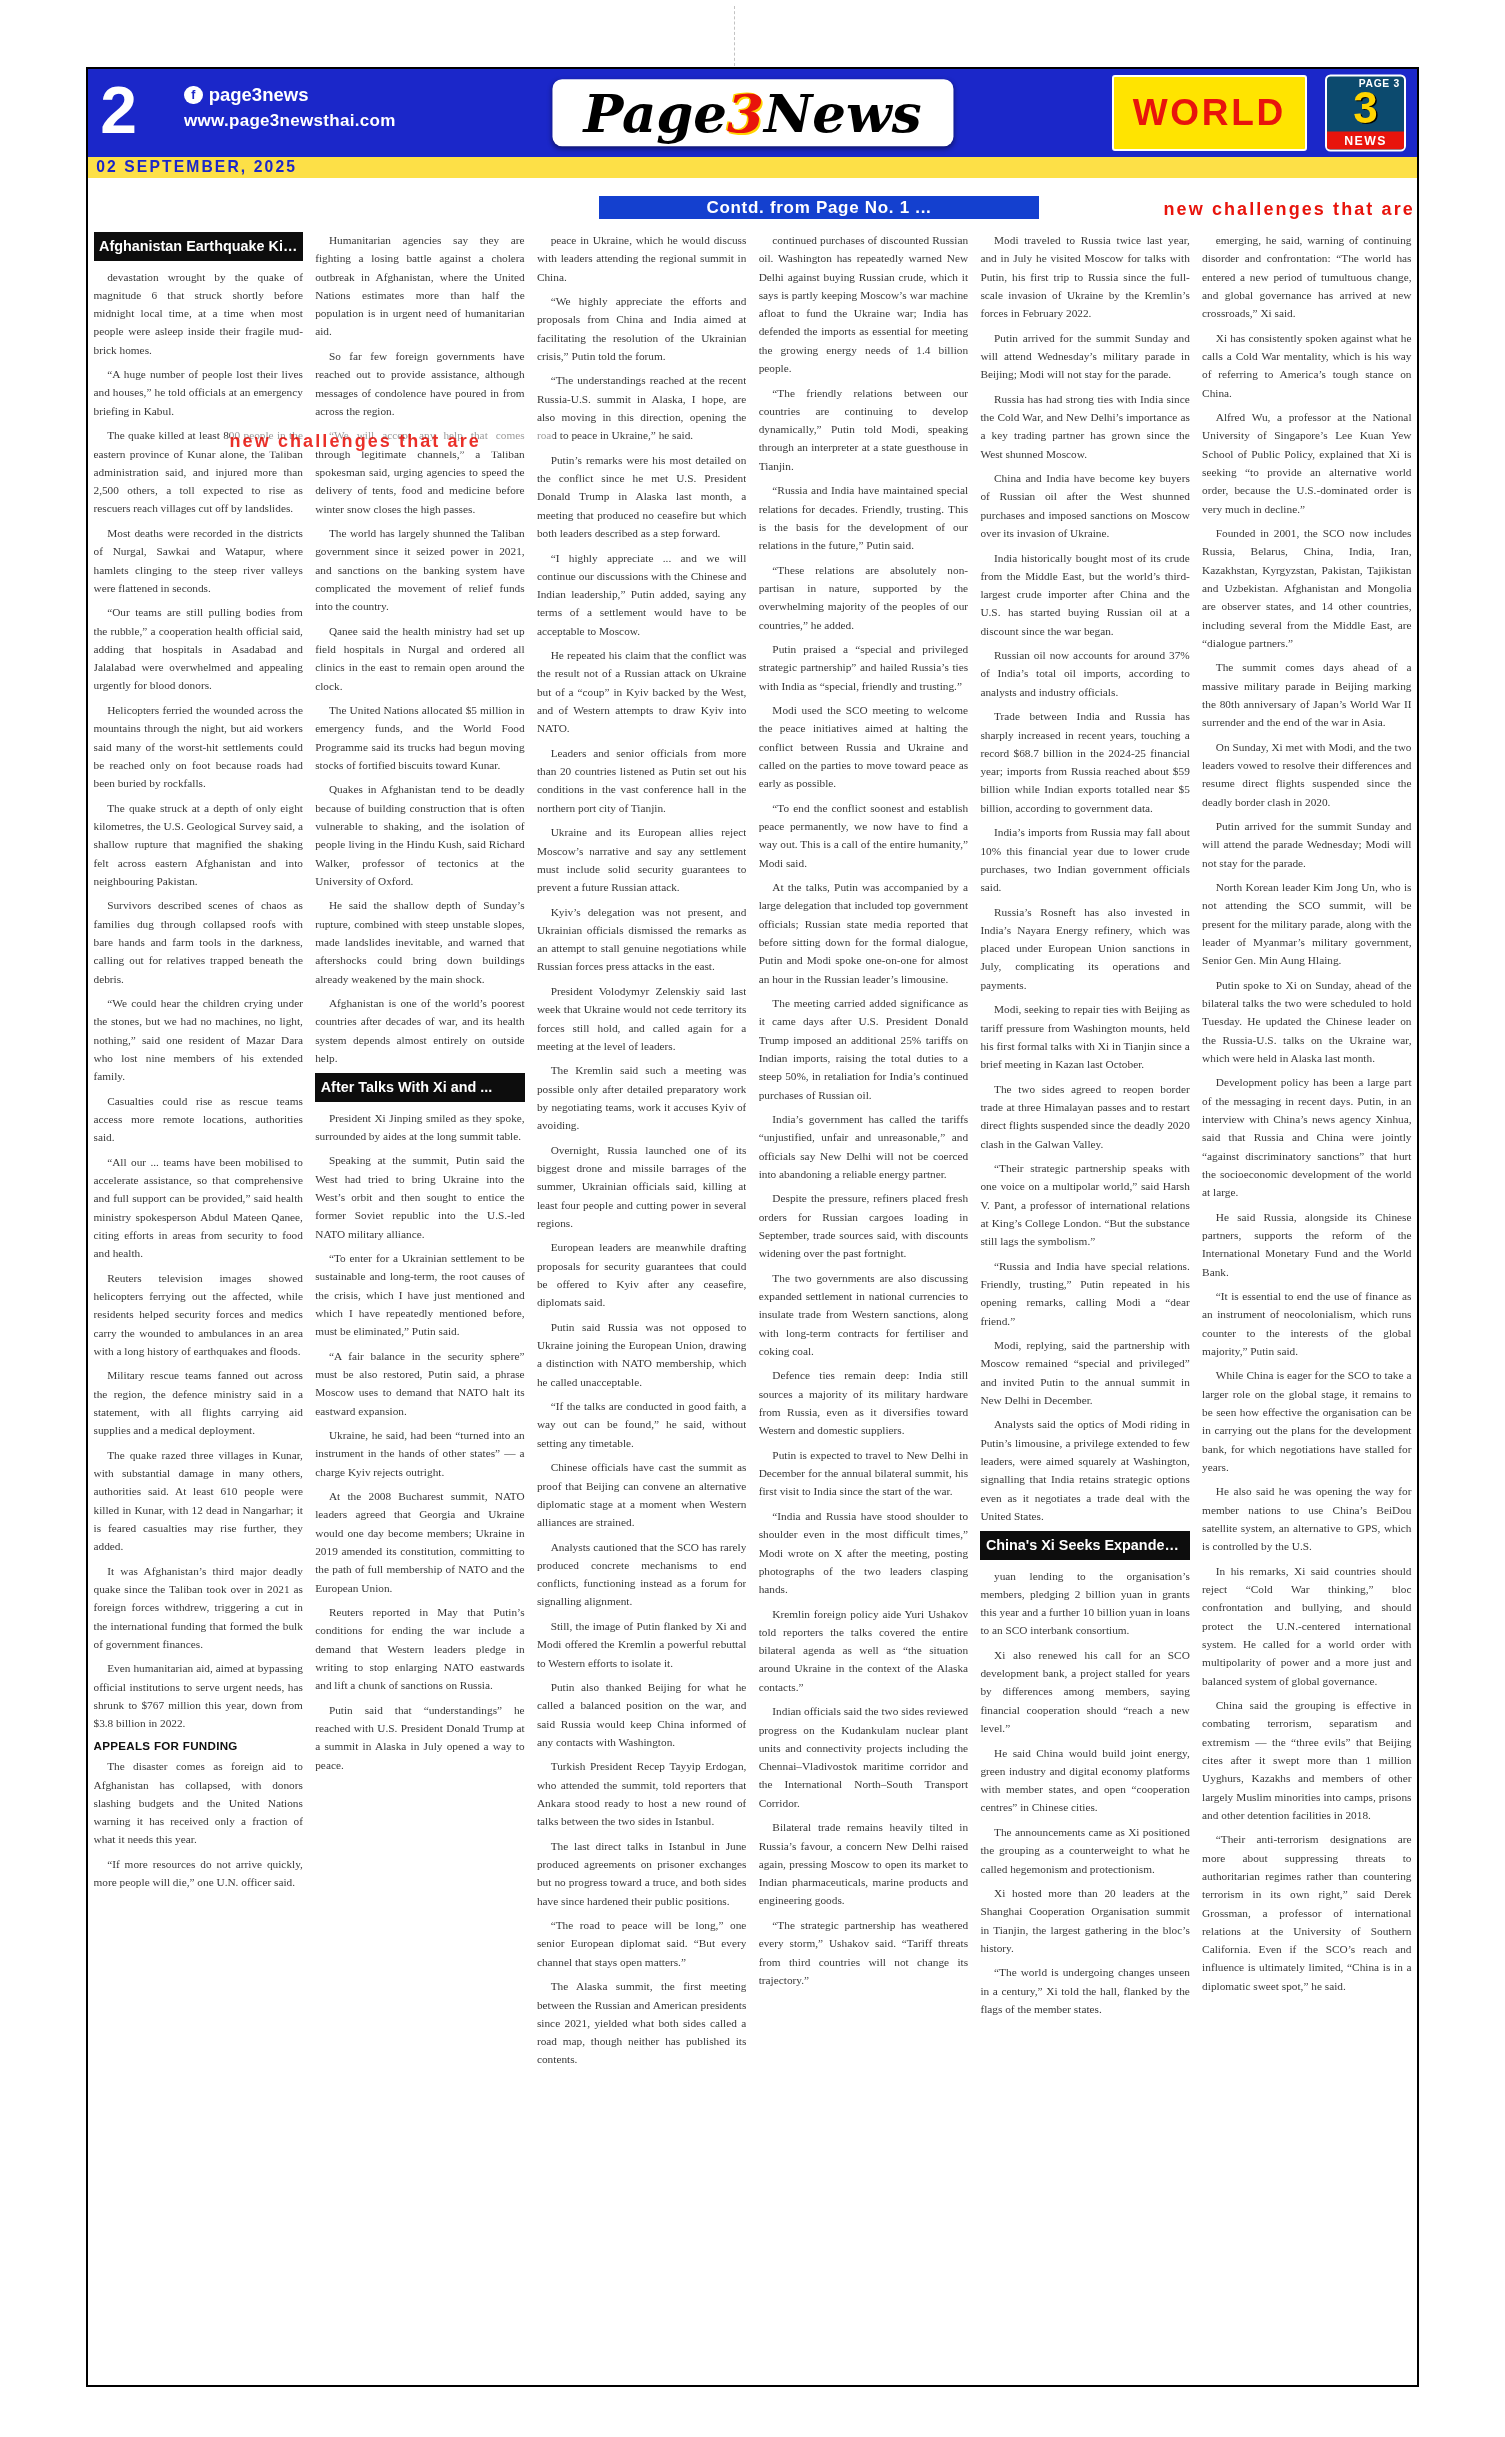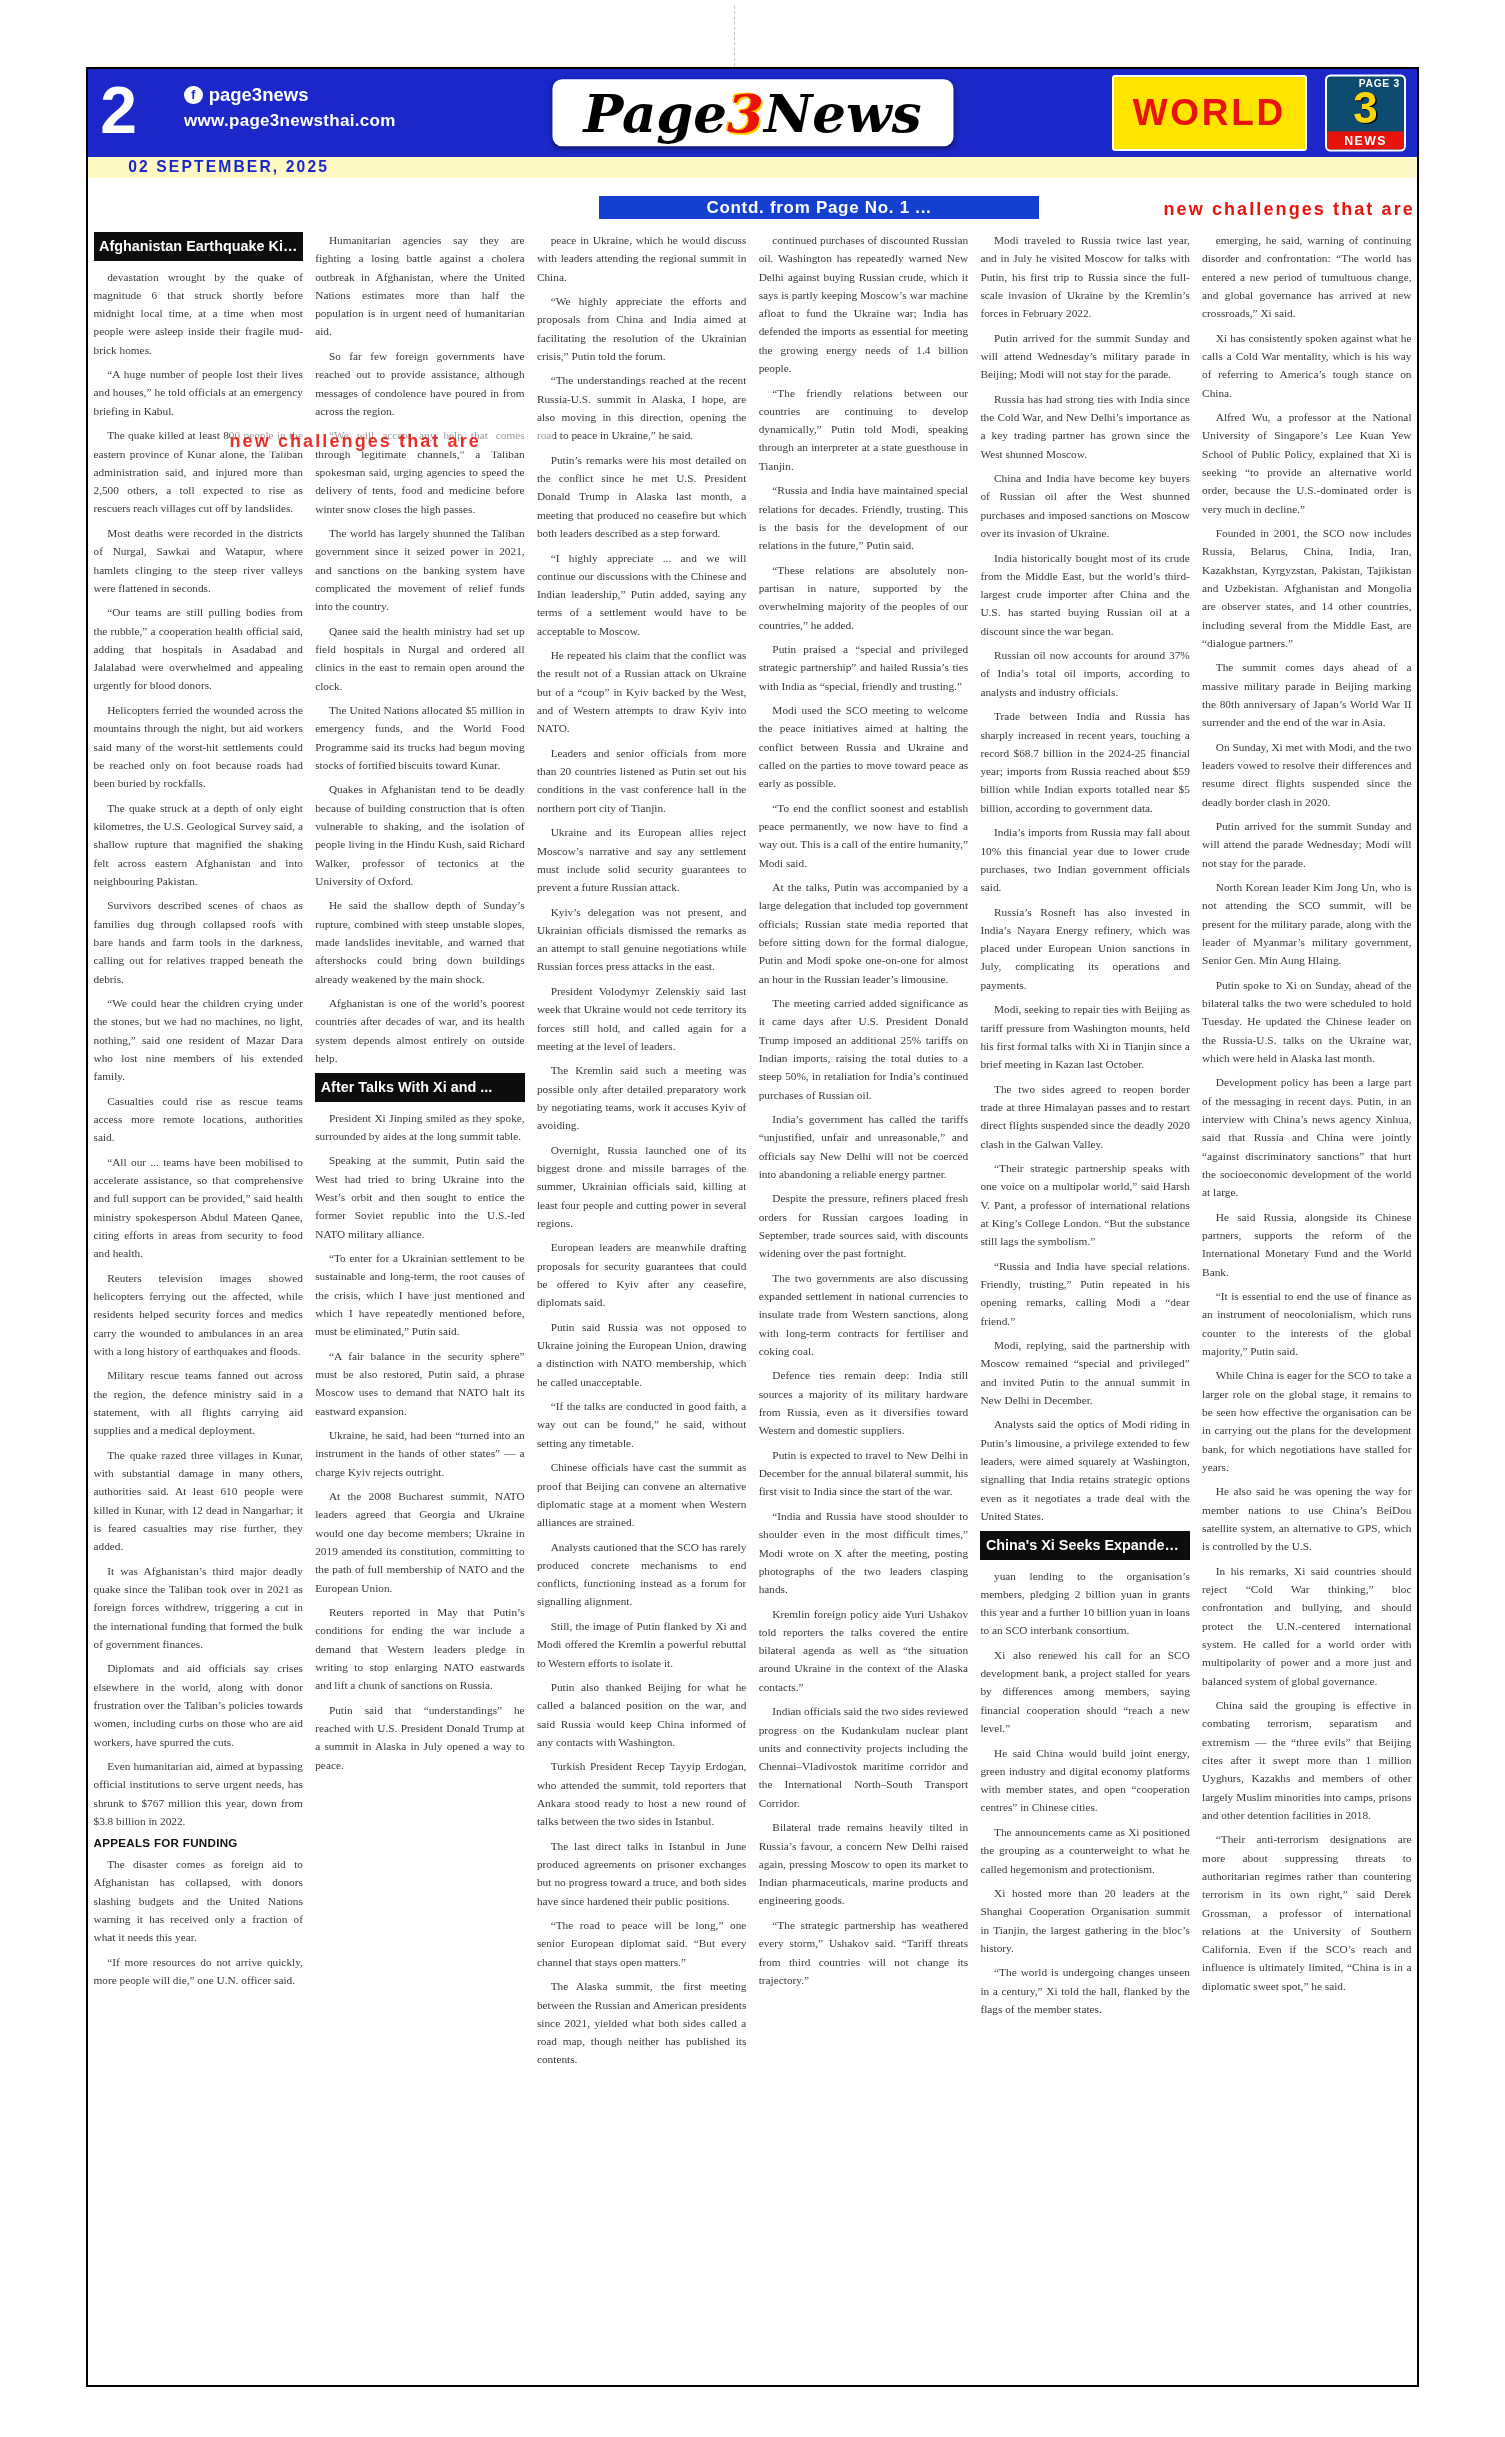--- a/index.html
+++ b/index.html
@@ -36,21 +36,21 @@
     position:absolute;right:11px;top:50%;transform:translateY(-50%);
     width:81px;height:77px;background:#0c4a6e;border:2.1px solid #fff;border-radius:5.5px;
     box-sizing:border-box;overflow:hidden;
   }
   .logo-top{position:absolute;top:1.4px;right:4.1px;color:#fff;font:bold 10.3px "Liberation Sans",sans-serif;letter-spacing:0.7px;}
   .logo-numeral{position:absolute;left:50%;top:42%;transform:translate(-50%,-50%);
     color:#ffd400;font:bold 44px "Liberation Sans",sans-serif;text-shadow:1.4px 1.4px 0 #000;}
   .logo-band{position:absolute;left:0;right:0;bottom:0;height:18px;background:#e8140c;
     color:#fff;font:bold 12.3px "Liberation Sans",sans-serif;display:flex;align-items:center;justify-content:center;letter-spacing:1.4px;}
   
-  .datestrip{position:absolute;left:0;right:0;top:88px;height:20.5px;background:#fef9c3;display:flex;align-items:center;padding-left:32px;}
+  .datestrip{position:absolute;left:0;right:0;top:88px;height:20.5px;background:#fde047;display:flex;align-items:center;}
   .date-text{color:#1b27c9;font:bold 15.7px "Liberation Sans",sans-serif;letter-spacing:2.1px;margin-left:8.2px;filter:blur(0.3px);}
   
   .contd-banner{
     position:absolute;top:127px;left:511px;width:440px;height:23px;background:#1440cf;
     color:#fff;font:bold 17px "Liberation Sans",sans-serif;
     display:flex;align-items:center;justify-content:center;letter-spacing:0.7px;
   }
   .overline-right{
     position:absolute;top:130px;right:5.5px;width:248px;color:#e8140c;
     font:bold 18px "Liberation Sans",sans-serif;letter-spacing:2.1px;text-align:center;
@@ -119,21 +119,20 @@
         <p class="para">Helicopters ferried the wounded across the mountains through the night, but aid workers said many of the worst-hit settlements could be reached only on foot because roads had been buried by rockfalls.</p>
         <p class="para">The quake struck at a depth of only eight kilometres, the U.S. Geological Survey said, a shallow rupture that magnified the shaking felt across eastern Afghanistan and into neighbouring Pakistan.</p>
         <p class="para">Survivors described scenes of chaos as families dug through collapsed roofs with bare hands and farm tools in the darkness, calling out for relatives trapped beneath the debris.</p>
         <p class="para">“We could hear the children crying under the stones, but we had no machines, no light, nothing,” said one resident of Mazar Dara who lost nine members of his extended family.</p>
         <p class="para">Casualties could rise as rescue teams access more remote locations, authorities said.</p>
         <p class="para">“All our ... teams have been mobilised to accelerate assistance, so that comprehensive and full support can be provided,” said health ministry spokesperson Abdul Mateen Qanee, citing efforts in areas from security to food and health.</p>
         <p class="para">Reuters television images showed helicopters ferrying out the affected, while residents helped security forces and medics carry the wounded to ambulances in an area with a long history of earthquakes and floods.</p>
         <p class="para">Military rescue teams fanned out across the region, the defence ministry said in a statement, with all flights carrying aid supplies and a medical deployment.</p>
         <p class="para">The quake razed three villages in Kunar, with substantial damage in many others, authorities said. At least 610 people were killed in Kunar, with 12 dead in Nangarhar; it is feared casualties may rise further, they added.</p>
         <p class="para">It was Afghanistan’s third major deadly quake since the Taliban took over in 2021 as foreign forces withdrew, triggering a cut in the international funding that formed the bulk of government finances.</p>
-        <p class="para">Diplomats and aid officials say crises elsewhere in the world, along with donor frustration over the Taliban’s policies towards women, including curbs on those who are aid workers, have spurred the cuts.</p>
         <p class="para">Even humanitarian aid, aimed at bypassing official institutions to serve urgent needs, has shrunk to $767 million this year, down from $3.8 billion in 2022.</p>
         <div class="sub-head">APPEALS FOR FUNDING</div>
         <p class="para">The disaster comes as foreign aid to Afghanistan has collapsed, with donors slashing budgets and the United Nations warning it has received only a fraction of what it needs this year.</p>
         <p class="para">“If more resources do not arrive quickly, more people will die,” one U.N. officer said.</p>
       </div>
     <div class="col">
         <p class="para">Humanitarian agencies say they are fighting a losing battle against a cholera outbreak in Afghanistan, where the United Nations estimates more than half the population is in urgent need of humanitarian aid.</p>
         <p class="para">So far few foreign governments have reached out to provide assistance, although messages of condolence have poured in from across the region.</p>
         <p class="para">“We will accept any help that comes through legitimate channels,” a Taliban spokesman said, urging agencies to speed the delivery of tents, food and medicine before winter snow closes the high passes.</p>
         <p class="para">The world has largely shunned the Taliban government since it seized power in 2021, and sanctions on the banking system have complicated the movement of relief funds into the country.</p>

